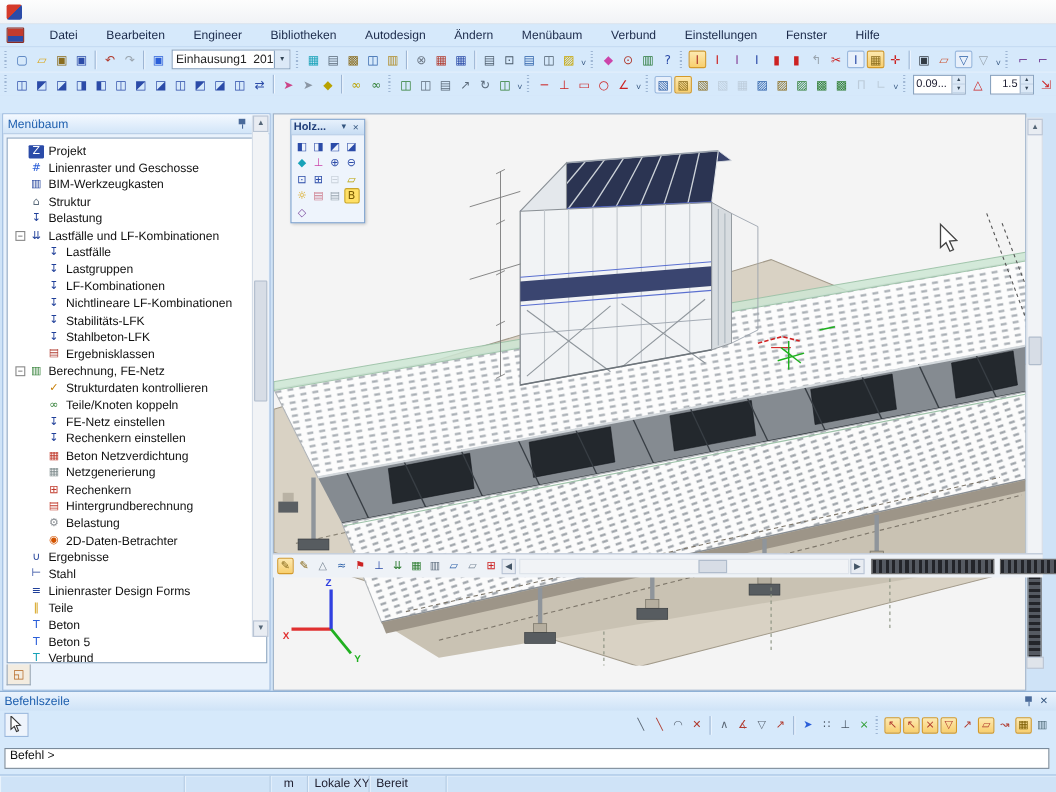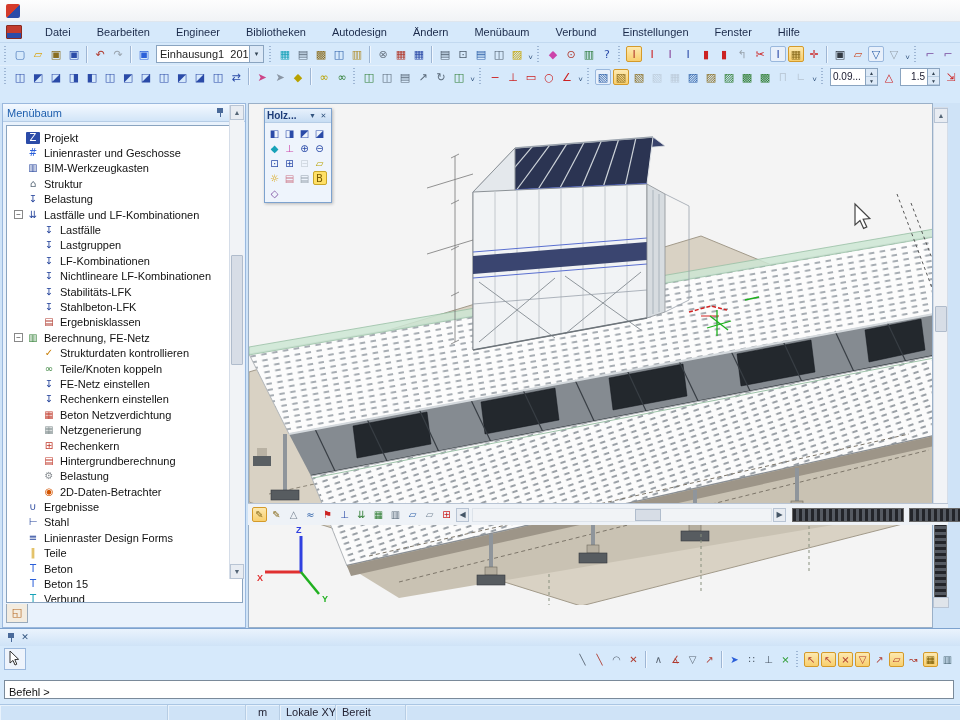--- a/index.html
+++ b/index.html
@@ -86,21 +86,21 @@
   #sbcorner { position:absolute; left:933px; top:494px; width:16px; height:11px; background:#dfe4ea; border:1px solid #b8c4d4; }
 
   
   #cmdpanel { position:absolute; left:0; top:628px; width:960px; height:76px; background:#d6e9fb; border-top:1px solid #7da2ce; }
   #cmdhdr { height:17px; display:flex; align-items:center; padding:0 4px; background:linear-gradient(#eaf3fd,#cfe3f7); }
   #cmdhdr .ttl { flex:1; color:#1e5fae; }
   #cmdbody { height:26px; display:flex; align-items:center; padding:0 4px; }
   #cursorbtn { width:22px; height:22px; background:#eef4fc; border:1px solid #9ab8dd; display:flex; align-items:center; justify-content:center; }
   #snapbar { margin-left:auto; display:flex; align-items:center; }
   #snapbar .tbicon { width:15px; height:15px; line-height:14px; font-size:10px; }
-  #cmdinput { position:absolute; left:4px; right:6px; bottom:5px; height:19px; background:#fff; border:1px solid #7a8a9a; display:flex; align-items:flex-end; padding-left:4px; font-size:11px; color:#111; }
+  #cmdinput { position:absolute; left:4px; right:6px; bottom:5px; height:19px; background:#fff; border:1px solid #7a8a9a; display:flex; align-items:flex-start; padding-left:4px; font-size:11px; color:#111; }
 
   
   #statusbar { position:absolute; left:0; top:704px; width:960px; height:16px; background:#cfe3f7; border-top:1px solid #aac6e4; display:flex; }
   .cell { border-right:1px solid #b7cde4; box-shadow:inset 1px 1px 0 #e8f2fc; padding:1px 6px; font-size:11px; color:#223; white-space:nowrap; overflow:hidden; }
   .cell:nth-child(1){ width:168px; } .cell:nth-child(2){ width:78px; }
   .cell:nth-child(3){ width:34px; text-align:center; } .cell:nth-child(4){ width:56px; }
   .cell:nth-child(5){ width:70px; } .cell:nth-child(6){ flex:1; border-right:none; }
 </style>
 </head>
 <body>
@@ -449,21 +449,21 @@
         <div class="tree-row">
           <span class="tr-ind" style="width: 6px;"></span>
           <span class="tr-noexp"></span>
           <span class="tr-ico" style="color: rgb(43, 95, 217);">T</span>
           <span class="tr-lbl">Beton</span>
         </div>
         <div class="tree-row">
           <span class="tr-ind" style="width: 6px;"></span>
           <span class="tr-noexp"></span>
           <span class="tr-ico" style="color: rgb(43, 95, 217);">T</span>
-          <span class="tr-lbl">Beton 15</span>
+          <span class="tr-lbl">Beton 5</span>
         </div>
         <div class="tree-row">
           <span class="tr-ind" style="width: 6px;"></span>
           <span class="tr-noexp"></span>
           <span class="tr-ico" style="color: rgb(22, 162, 184);">T</span>
           <span class="tr-lbl">Verbund</span>
         </div>
       </div>
     <div id="treescroll">
       <span class="sbtn" style="top:0">▲</span>
@@ -688,20 +688,21 @@
   <span id="htrack">
       <span id="hthumb"></span>
     </span>
   <span class="scrbtn">▶</span>
   <span class="zslider" style="width:112px"></span>
   <span class="zslider" style="width:66px"></span>
 </div>
 
 <div id="cmdpanel">
   <div id="cmdhdr">
+    <span class="ttl">Befehlszeile</span>
     <span class="pin"></span>
     <span class="hdrbtn">✕</span>
   </div>
   <div id="cmdbody">
     <span id="cursorbtn">
       <svg width="12" height="16" viewBox="0 0 12 16">
           <path d="M1,0 L1,12 L4,9.4 L6,14 L7.8,13.2 L5.8,8.6 L9.6,8.3 Z" fill="#fff" stroke="#333"></path>
         </svg>
     </span>
     <span id="snapbar">

